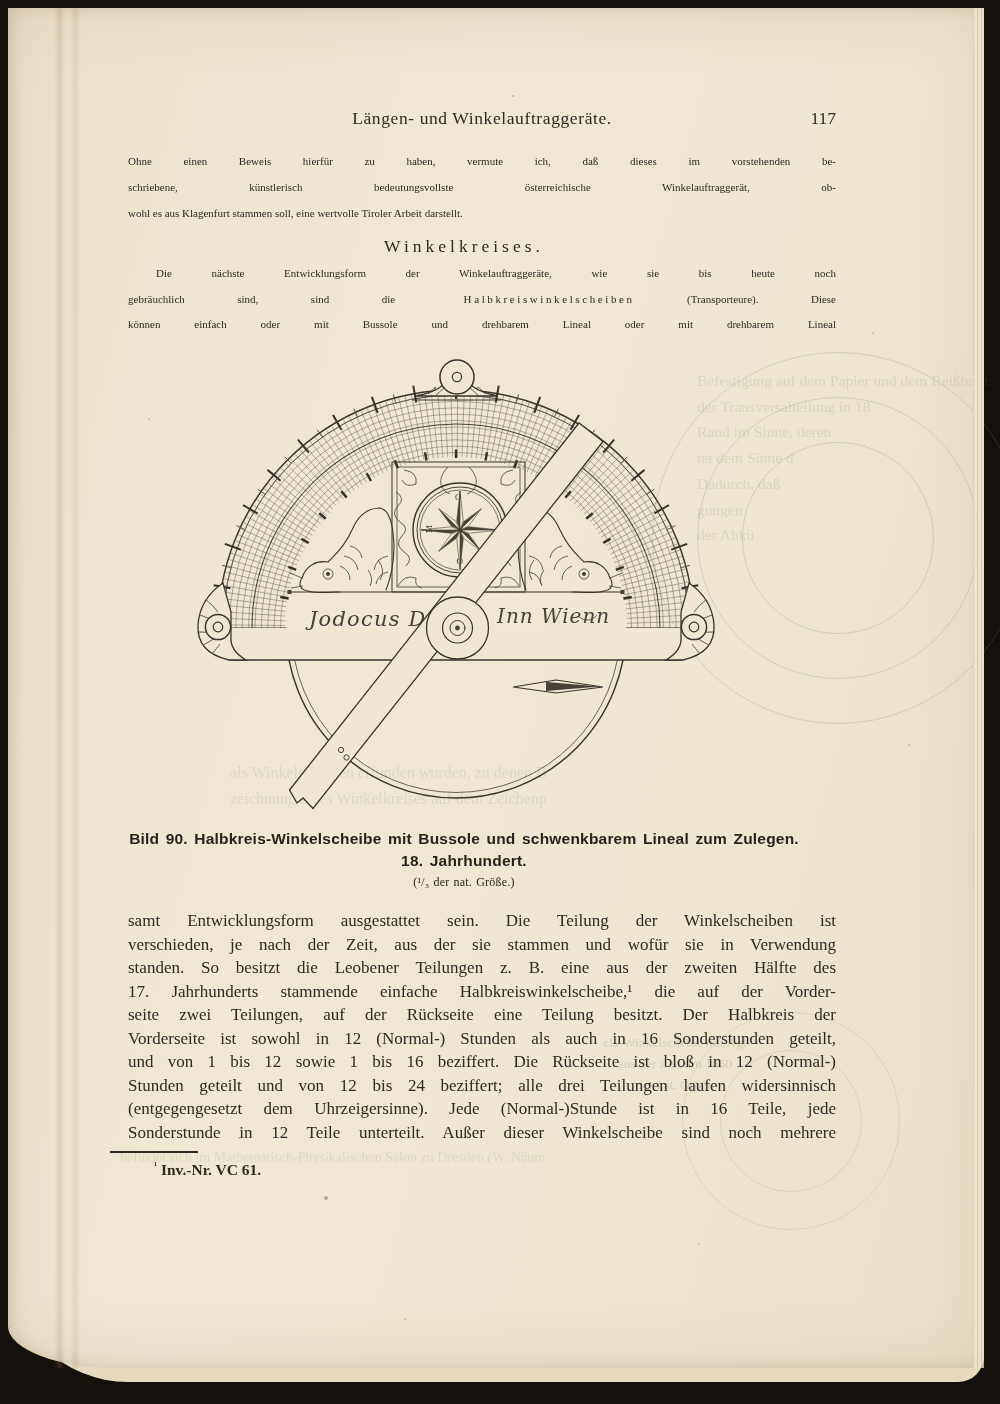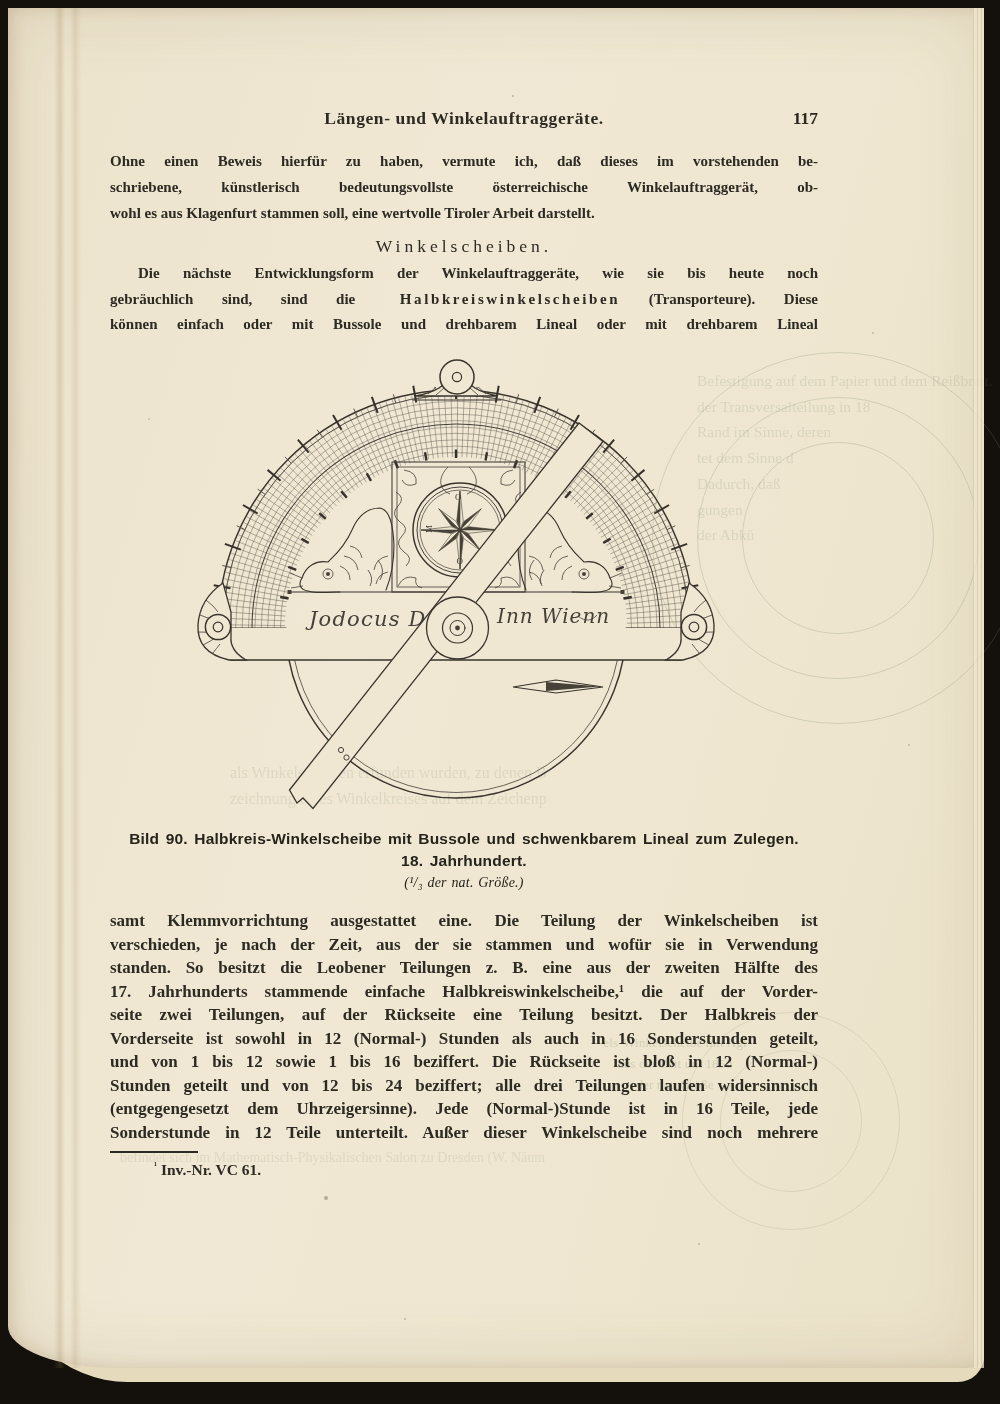--- a/index.html
+++ b/index.html
@@ -14,36 +14,36 @@
   .crease{position:absolute;left:46px;top:0;bottom:0;width:34px;pointer-events:none;
         background:linear-gradient(90deg,transparent 0,rgba(150,125,80,.22) 6px,transparent 11px,
                    transparent 16px,rgba(150,125,80,.16) 21px,transparent 27px);}
   .edgestack{position:absolute;right:0;top:0;bottom:0;width:11px;opacity:.75;pointer-events:none;
         background:repeating-linear-gradient(90deg,#d7cba6 0 1px,#efe7d1 1px 4px);}
   .speckles{position:absolute;left:0;top:0;width:2px;height:2px;border-radius:50%;background:transparent;
         box-shadow:317px 1189px 0 1px rgba(90,80,60,.4),504px 87px 0 rgba(90,80,60,.35),
         864px 324px 0 rgba(90,80,60,.3),230px 1129px 0 rgba(90,80,60,.3),690px 1235px 0 rgba(90,80,60,.3),
         140px 410px 0 rgba(90,80,60,.25),900px 736px 0 rgba(90,80,60,.3),396px 1310px 0 rgba(90,80,60,.3);}
   .ink{color:#2d2a23;}
-  .textblock{position:absolute;left:102px;width:708px;font-weight:bold;}
+  .textblock{position:absolute;left:120px;width:708px;}
   .header-row{top:100px;height:24px;font-size:17.5px;}
   .header-title{position:absolute;left:0;right:0;text-align:center;letter-spacing:.6px;}
   .pagenum{position:absolute;right:0;top:0;}
-  .bodyline{font-size:15px;line-height:26px;text-align:justify;text-align-last:justify;white-space:nowrap0;}
+  .bodyline{font-size:11px;line-height:26px;text-align:justify;text-align-last:justify;white-space:nowrap0;}
   .bodyline.lastline{text-align-last:auto;}
   .p3 .bodyline{font-size:17px;line-height:23.5px;}
   .sechead{position:absolute;left:102px;width:708px;top:228px;text-align:center;
            font-size:17.5px;letter-spacing:4px;}
   .indent{text-indent:28px;}
   .spaced{letter-spacing:2.6px;margin-left:16px;}
   .caption{position:absolute;left:102px;width:708px;text-align:center;color:#26231c;
            font-family:"Liberation Sans","DejaVu Sans",sans-serif;font-weight:700;
            font-size:15.5px;word-spacing:2px;letter-spacing:.2px;}
-  .capnote{font-family:"Liberation Serif",serif;font-weight:400;font-style:italic;
-           font-size:14px;word-spacing:1px;}
+  .capnote{font-family:"Liberation Serif",serif;font-weight:400;
+           font-size:12px;word-spacing:1px;}
   .footrule{position:absolute;left:102px;top:1143px;width:88px;height:2px;background:#2d2a23;}
   .footnote{position:absolute;left:102px;top:1152px;width:708px;font-size:15.5px;
             padding-left:44px;color:#2d2a23;font-weight:600;}
   .footnote sup{font-size:10px;}
   
   .ghost{position:absolute;color:rgba(112,128,102,.17);filter:blur(.4px);pointer-events:none;}
   .ghost div{white-space:nowrap;overflow:hidden;}
   .ghost-right{left:689px;top:360px;width:295px;font-size:15.5px;line-height:25.7px;}
   .ghost-abovecap{left:222px;top:752px;width:640px;font-size:16px;line-height:26px;color:rgba(112,128,102,.15);}
   .ghost-cap{left:522px;top:1024px;width:290px;text-align:center;font-size:13.5px;line-height:21px;
@@ -107,21 +107,21 @@
       <div class="header-title">Längen- und Winkelauftraggeräte.</div>
       <div class="pagenum">117</div>
     </div>
 
     <div class="textblock ink" style="top:140px;">
       <div class="bodyline">Ohne einen Beweis hierfür zu haben, vermute ich, daß dieses im vorstehenden be-</div>
       <div class="bodyline">schriebene, künstlerisch bedeutungsvollste österreichische Winkelauftraggerät, ob-</div>
       <div class="bodyline lastline">wohl es aus Klagenfurt stammen soll, eine wertvolle Tiroler Arbeit darstellt.</div>
     </div>
 
-    <div class="sechead ink">Winkelscheiben.</div>
+    <div class="sechead ink">Winkelkreises.</div>
 
     <div class="textblock ink" style="top:253px;">
       <div class="bodyline indent" style="line-height:25.5px;">Die nächste Entwicklungsform der Winkelauftraggeräte, wie sie bis heute noch</div>
       <div class="bodyline" style="line-height:25.5px;"><span>gebräuchlich sind, sind die </span><span class="spaced">Halbkreiswinkelscheiben</span><span> (Transporteure).  Diese</span></div>
       <div class="bodyline" style="line-height:25.5px;">können einfach oder mit Bussole und drehbarem Lineal oder mit drehbarem Lineal</div>
     </div>
 
     <div class="figwrap">
       <svg id="protractor-svg" viewBox="195 358 520 470" width="520" height="470" style="overflow:visible">
         <g id="mesh-arcs">
@@ -415,21 +415,21 @@
           <path class="darkfill" d="M 546 682 L 600 686.5 L 546 691 Z"></path>
         </g>
       </svg>
     </div>
 
     <div class="caption" style="top:822px;">Bild 90.  Halbkreis-Winkelscheibe mit Bussole und schwenkbarem Lineal zum Zulegen.</div>
     <div class="caption" style="top:844px;">18. Jahrhundert.</div>
     <div class="caption capnote" style="top:867px;">(¹/₃ der nat. Größe.)</div>
 
     <div class="textblock ink p3" style="top:901px;">
-      <div class="bodyline">samt Klemmvorrichtung ausgestattet eine.  Die Teilung der Winkelscheiben ist</div>
+      <div class="bodyline">samt Entwicklungsform ausgestattet sein.  Die Teilung der Winkelscheiben ist</div>
       <div class="bodyline">verschieden, je nach der Zeit, aus der sie stammen und wofür sie in Verwendung</div>
       <div class="bodyline">standen.  So besitzt die Leobener Teilungen z. B. eine aus der zweiten Hälfte des</div>
       <div class="bodyline">17. Jahrhunderts stammende einfache Halbkreiswinkelscheibe,¹ die auf der Vorder-</div>
       <div class="bodyline">seite zwei Teilungen, auf der Rückseite eine Teilung besitzt.  Der Halbkreis der</div>
       <div class="bodyline">Vorderseite ist sowohl in 12 (Normal-) Stunden als auch in 16 Sonderstunden geteilt,</div>
       <div class="bodyline">und von 1 bis 12 sowie 1 bis 16 beziffert.  Die Rückseite ist bloß in 12 (Normal-)</div>
       <div class="bodyline">Stunden geteilt und von 12 bis 24 beziffert; alle drei Teilungen laufen widersinnisch</div>
       <div class="bodyline">(entgegengesetzt dem Uhrzeigersinne). Jede (Normal-)Stunde ist in 16 Teile, jede</div>
       <div class="bodyline">Sonderstunde in 12 Teile unterteilt.  Außer dieser Winkelscheibe sind noch mehrere</div>
     </div>

